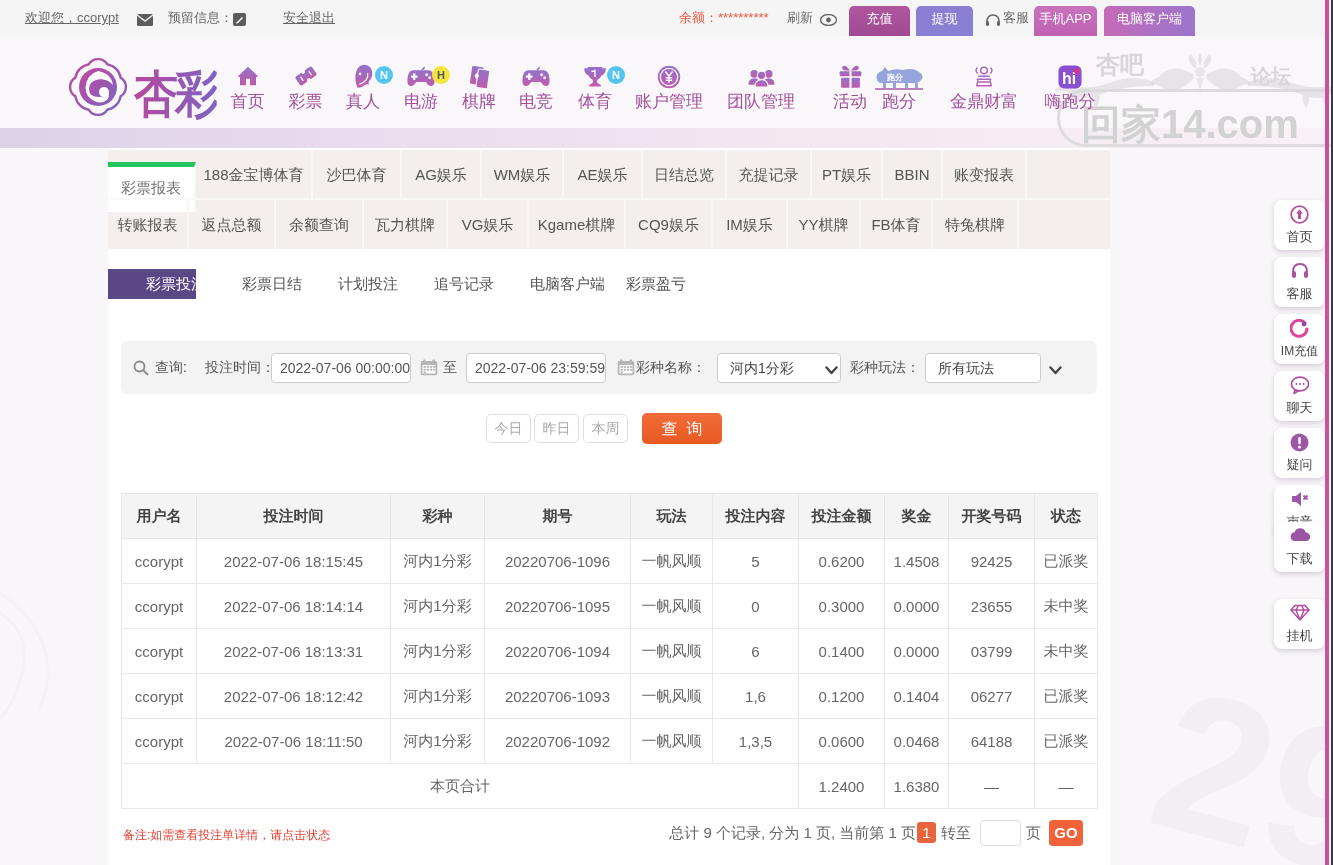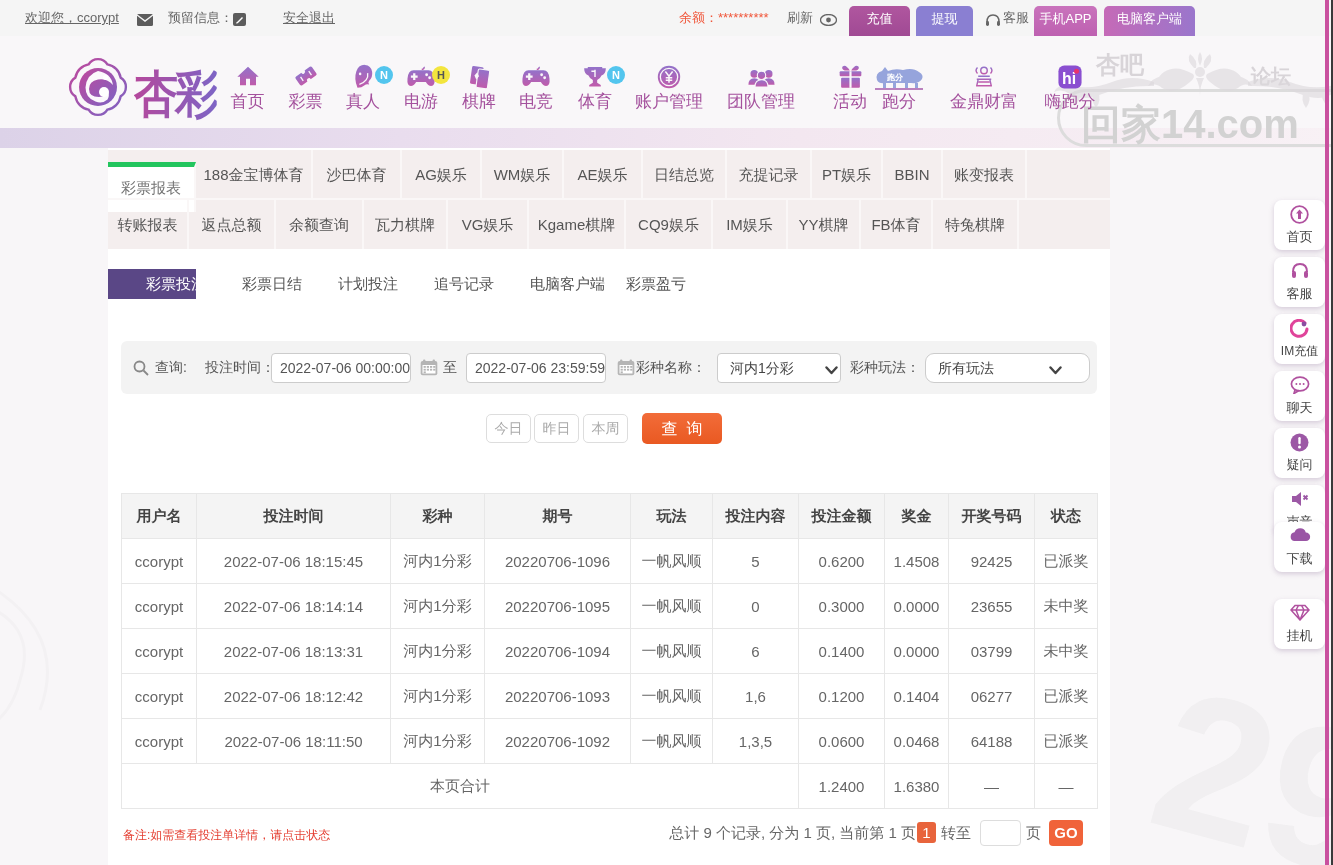--- a/index.html
+++ b/index.html
@@ -353,21 +353,21 @@
               <rect x="13.2" y="9.8" width="2.2" height="1.8"></rect>
               <rect x="3.6" y="12.4" width="2.2" height="1.8"></rect>
             </g>
           </svg></span>
       <span class="qlabel" style="left:515px;">彩种名称：</span>
       <div class="qselect" style="left:596px;width:124px;">河内1分彩</div>
       <span class="chev" style="left:704px;"><svg width="13" height="9" viewBox="0 0 13 9">
             <path d="M1.5 1.5 L6.5 7 L11.5 1.5" stroke="#444" stroke-width="2.4" fill="none" stroke-linecap="round" stroke-linejoin="round"></path>
           </svg></span>
       <span class="qlabel" style="left:729px;">彩种玩法：</span>
-      <div class="qselect" style="left:804px;width:165px;border-radius:9px;">所有玩法</div>
+      <div class="qselect" style="left:804px;width:116px;">所有玩法</div>
       <span class="chev" style="left:928px;"><svg width="13" height="9" viewBox="0 0 13 9">
             <path d="M1.5 1.5 L6.5 7 L11.5 1.5" stroke="#444" stroke-width="2.4" fill="none" stroke-linecap="round" stroke-linejoin="round"></path>
           </svg></span>
     </div>
 
     <div class="gbtn" style="left:378px;">今日</div>
     <div class="gbtn" style="left:426px;">昨日</div>
     <div class="gbtn" style="left:475px;">本周</div>
     <div class="qbtn">查&nbsp;&nbsp;询</div>
 

